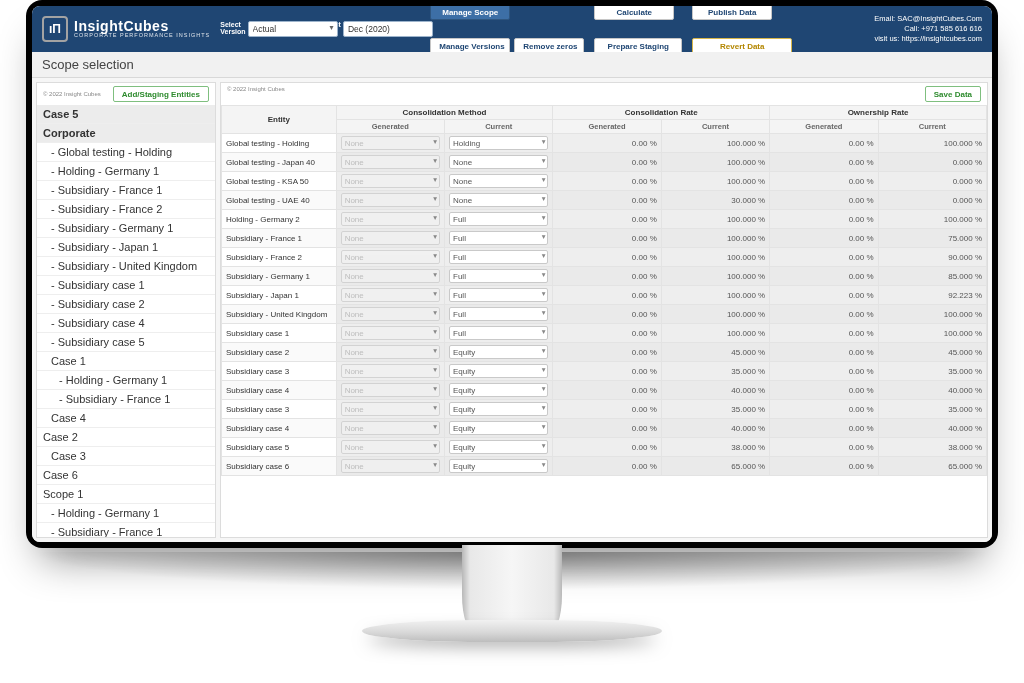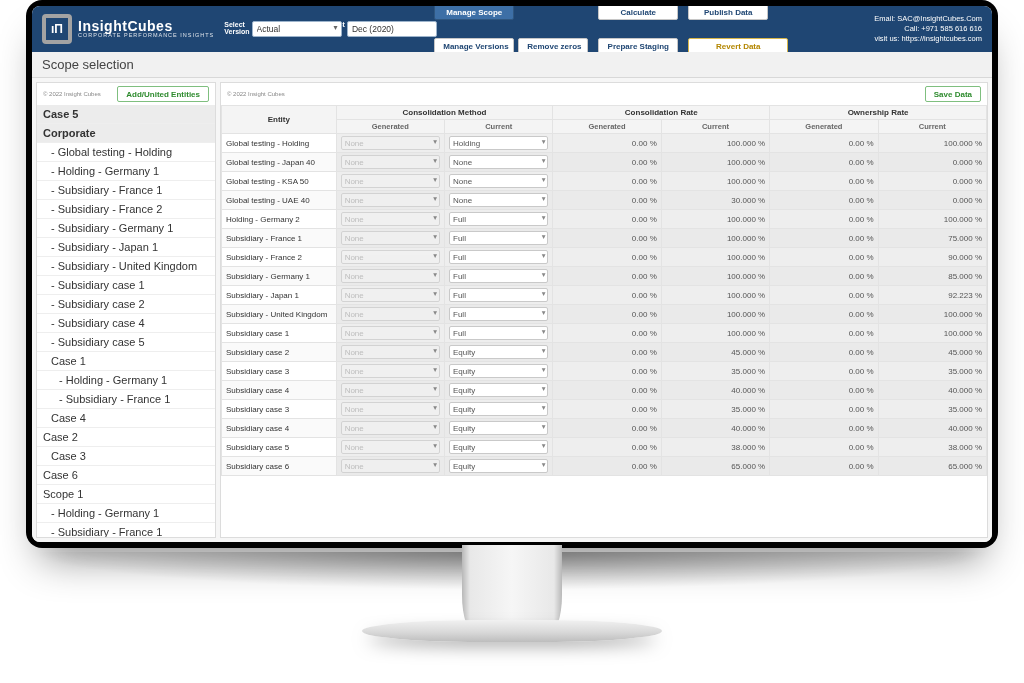--- a/index.html
+++ b/index.html
@@ -6,21 +6,21 @@
   
   .monitor-wrap{position:relative;width:1024px;height:683px}
   .monitor{position:absolute;left:26px;top:0;width:972px;height:548px;background:#000;border-radius:16px;padding:6px;box-sizing:border-box;box-shadow:0 25px 40px -15px rgba(0,0,0,.45)}
   .screen{width:100%;height:100%;background:#fff;border-radius:8px;overflow:hidden;display:flex;flex-direction:column;position:relative}
   .stand-neck{position:absolute;left:50%;transform:translateX(-50%);top:545px;width:100px;height:90px;background:linear-gradient(90deg,#b8b8b8 0%,#e8e8e8 8%,#f6f6f6 50%,#e8e8e8 92%,#b8b8b8 100%);border-bottom-left-radius:14px 40px;border-bottom-right-radius:14px 40px}
   .stand-base{position:absolute;left:50%;transform:translateX(-50%);top:620px;width:300px;height:22px;background:linear-gradient(180deg,#f1f1f1 0%,#d9d9d9 55%,#bdbdbd 100%);border-radius:150px/14px;box-shadow:0 8px 18px -6px rgba(0,0,0,.5)}
   .desk-shadow{position:absolute;left:30px;right:30px;top:552px;height:38px;background:radial-gradient(ellipse at 50% 0%,rgba(0,0,0,.35),rgba(0,0,0,0) 70%)}
   
   .topbar{background:#1f4673;color:#fff;height:46px;display:flex;align-items:center;padding:0 10px;gap:10px}
   .logo-box{display:flex;align-items:center;gap:6px}
-  .logo-mark{width:22px;height:22px;border:4px solid #a3a3a3;border-radius:4px;display:flex;align-items:center;justify-content:center;font-weight:bold;font-size:12px}
+  .logo-mark{width:22px;height:22px;border:2px solid #a3a3a3;border-radius:4px;display:flex;align-items:center;justify-content:center;font-weight:bold;font-size:12px}
   .logo-txt{line-height:1}
   .logo-txt .big{font-size:14px;font-weight:bold;letter-spacing:.5px}
   .logo-txt .small{font-size:5.5px;letter-spacing:1px;opacity:.85}
   .tb-group{display:flex;flex-direction:row;gap:2px}
   .tb-label{font-size:7px;font-weight:bold;color:#fff}
   .tb-input,.tb-select{height:16px;border:1px solid #9db4cc;border-radius:2px;background:#fff;color:#333;font-size:8.5px;padding:0 14px 0 4px;box-sizing:border-box;appearance:none;position:relative}
   .tb-select-wrap{position:relative}
   .tb-select-wrap::after{content:"▾";position:absolute;right:4px;top:2px;font-size:8px;color:#666;pointer-events:none}
   .btn{height:16px;line-height:16px;padding:0 8px;border-radius:2px;font-size:8px;font-weight:bold;border:1px solid transparent;cursor:pointer;white-space:nowrap;text-align:center}
   .btn-blue{background:#3d6fa6;border-color:#2f567f;color:#fff}
@@ -37,21 +37,21 @@
   
   .side{width:178px;background:#fff;border:1px solid #dcdcdc;margin:4px 0 4px 4px;display:flex;flex-direction:column}
   .side-top{display:flex;align-items:center;justify-content:space-between;padding:3px 6px;gap:6px}
   .side-top small{font-size:6px;color:#888}
   .tree{flex:1;overflow:auto;font-size:11px}
   .tree-item{padding:3px 6px;border-bottom:1px solid #eee;white-space:nowrap;cursor:pointer}
   .tree-item.bold{font-weight:bold;background:#ececec}
   .ind1{padding-left:14px}.ind2{padding-left:22px}
   
   .content{flex:1;margin:4px 4px 4px 4px;background:#fff;border:1px solid #dcdcdc;display:flex;flex-direction:column;overflow:hidden}
-  .content-top{display:flex;align-items:center;justify-content:space-between;padding:3px 6px}
+  .content-top{display:flex;align-items:flex-start;justify-content:space-between;padding:3px 6px}
   .content-top small{font-size:6px;color:#888}
   .tbl-wrap{flex:1;overflow:auto}
   table{border-collapse:collapse;width:100%;table-layout:fixed;font-size:8px}
   th,td{border:1px solid #e3e3e3;padding:2px 4px;white-space:nowrap;overflow:hidden;text-overflow:ellipsis}
   thead th{background:#f4f4f4;font-weight:bold;text-align:center}
   thead .sub th{font-weight:bold;font-size:7.5px;color:#666}
   col.entity{width:110px}col.gen{width:104px}col.cur{width:104px}
   td.entity{text-align:left}
   td.num{text-align:right;background:#eee;color:#555}
   td.sel{background:#eee}
@@ -96,21 +96,21 @@
         <div class="tb-btn-col" style="margin-left:10px">
           <button class="btn btn-blue" style="width:80px">Manage Scope</button>
           <div style="display:flex;gap:4px">
             <button class="btn btn-white" style="width:80px">Manage Versions</button>
             <button class="btn btn-white" style="width:70px">Remove zeros</button>
           </div>
         </div>
 
         <div class="tb-btn-col">
           <button class="btn btn-white" style="width:80px">Calculate</button>
-          <button class="btn btn-white" style="width:80px">Prepare Staging</button>
+          <button class="btn btn-white" style="width:88px">Prepare Staging</button>
         </div>
 
         <div class="tb-btn-col">
           <button class="btn btn-white" style="width:80px">Publish Data</button>
           <button class="btn btn-yellow" style="width:100px">Revert Data</button>
         </div>
 
         <div class="contact">
           <div>Email: SAC@InsightCubes.Com</div>
           <div>Call: +971 585 616 616</div>
@@ -118,21 +118,21 @@
         </div>
       </div>
 
       <div class="subhead">Scope selection</div>
 
       <div class="body">
 
         <div class="side">
           <div class="side-top">
             <small>© 2022 Insight Cubes</small>
-            <button class="btn btn-green">Add/United Entities</button>
+            <button class="btn btn-green">Add/Staging Entities</button>
           </div>
           <div class="tree" id="tree">
               <div class="tree-item bold">Case 5</div>
               <div class="tree-item bold">Corporate</div>
               <div class="tree-item ind1">- Global testing - Holding</div>
               <div class="tree-item ind1">- Holding - Germany 1</div>
               <div class="tree-item ind1">- Subsidiary - France 1</div>
               <div class="tree-item ind1">- Subsidiary - France 2</div>
               <div class="tree-item ind1">- Subsidiary - Germany 1</div>
               <div class="tree-item ind1">- Subsidiary - Japan 1</div>

